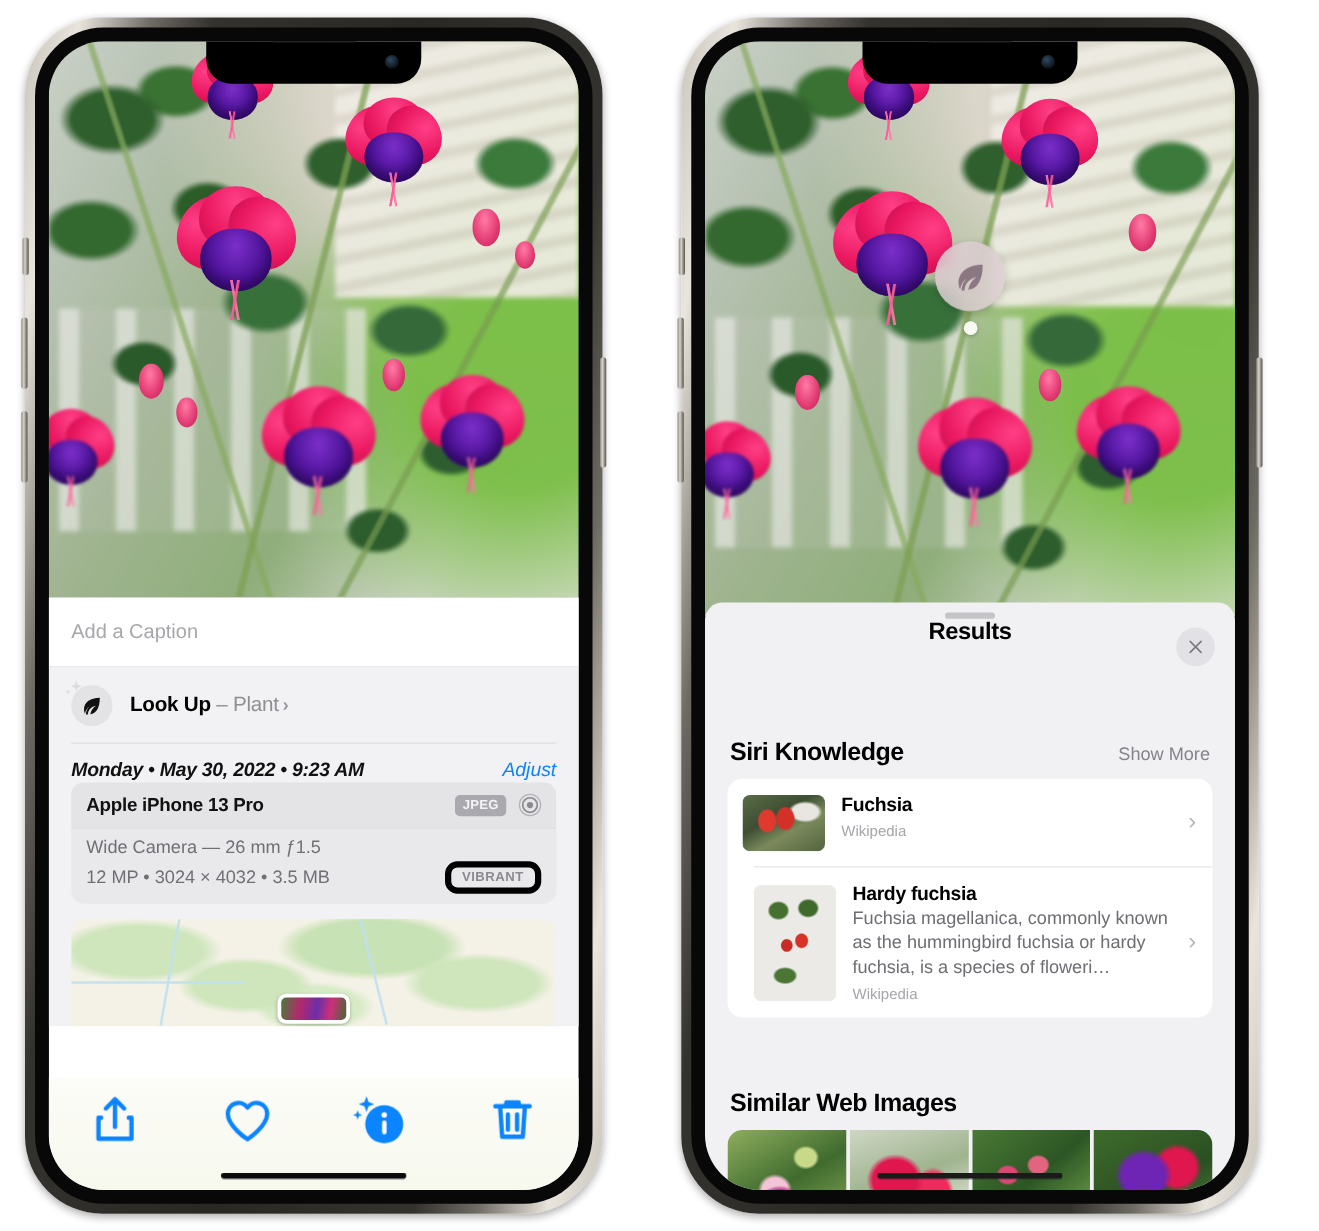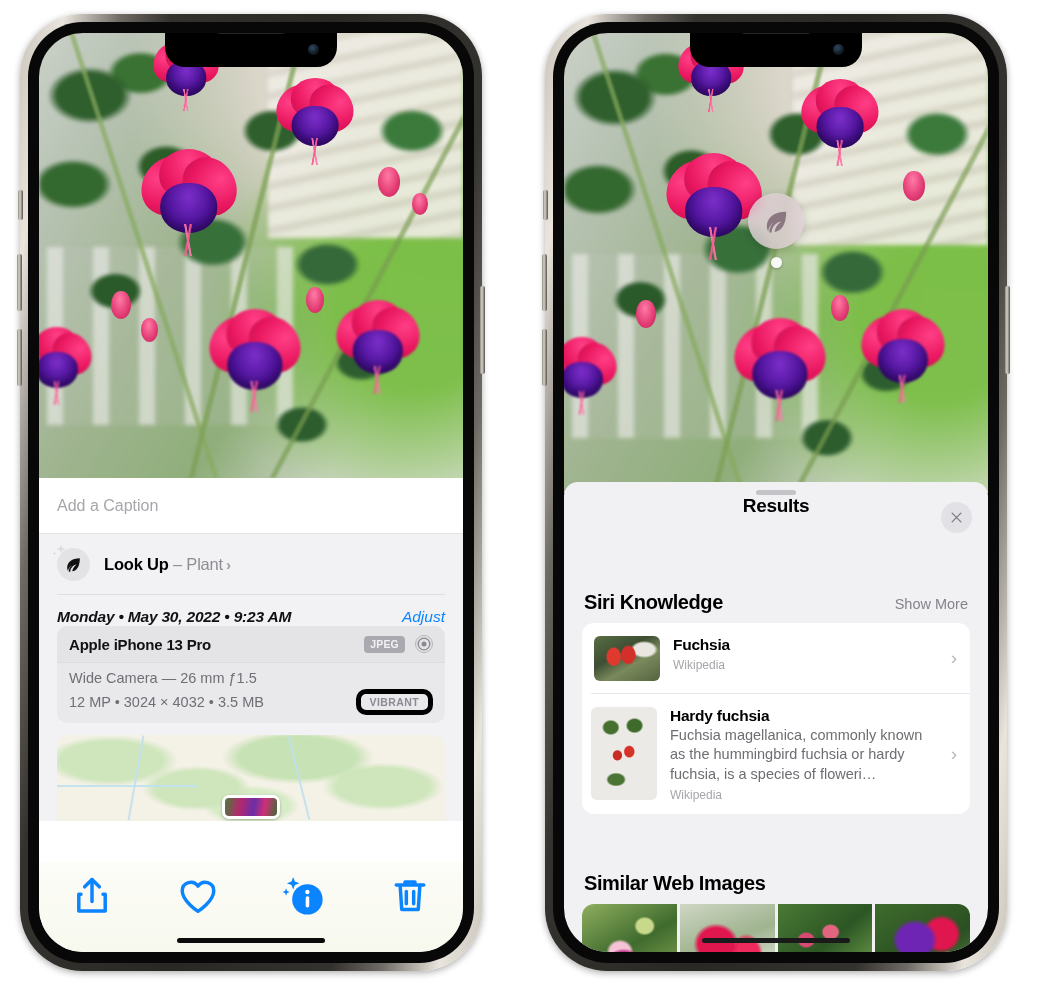--- a/index.html
+++ b/index.html
@@ -274,21 +274,21 @@
   .sec-head {
     display: flex; align-items: baseline; justify-content: space-between;
     padding: 6px 20px 9px;
     margin-top: 40px;
   }
   .sec-title { font-size: 20px; font-weight: 700; color: #000; letter-spacing: -.4px; }
   .sec-action { font-size: 14.5px; color: #83838a; }
 
   .kb-card { margin: 0 18px; background: #fff; border-radius: 12px; overflow: hidden; }
   .kb-row { display: flex; align-items: flex-start; padding: 13px 12px 12px; gap: 13px; position: relative; }
-  .kb-row + .kb-row { border-top: 1px solid #e8e8ec; margin-left: 9px; padding-left: 0; }
+  .kb-row + .kb-row { border-top: 1px solid #e8e8ec; margin-left: 21px; padding-left: 0; align-items: center; }
   .kb-row + .kb-row .kb-thumb-wrap { margin-left: 0; }
   .kb-thumb { border-radius: 6px; overflow: hidden; flex: none; }
   .kb-thumb.land {
     width: 66px; height: 45px;
     background:
       radial-gradient(ellipse 14% 26% at 30% 46%, #e03a2e 0 70%, rgba(224,58,46,0) 86%),
       radial-gradient(ellipse 14% 26% at 52% 42%, #d4302a 0 70%, rgba(212,48,42,0) 86%),
       radial-gradient(ellipse 26% 24% at 76% 30%, #e8e6df 0 60%, rgba(232,230,223,0) 80%),
       linear-gradient(150deg,#5a6e45 0%,#3d4e33 38%,#7a8a5c 62%,#55633f 100%);
   }

